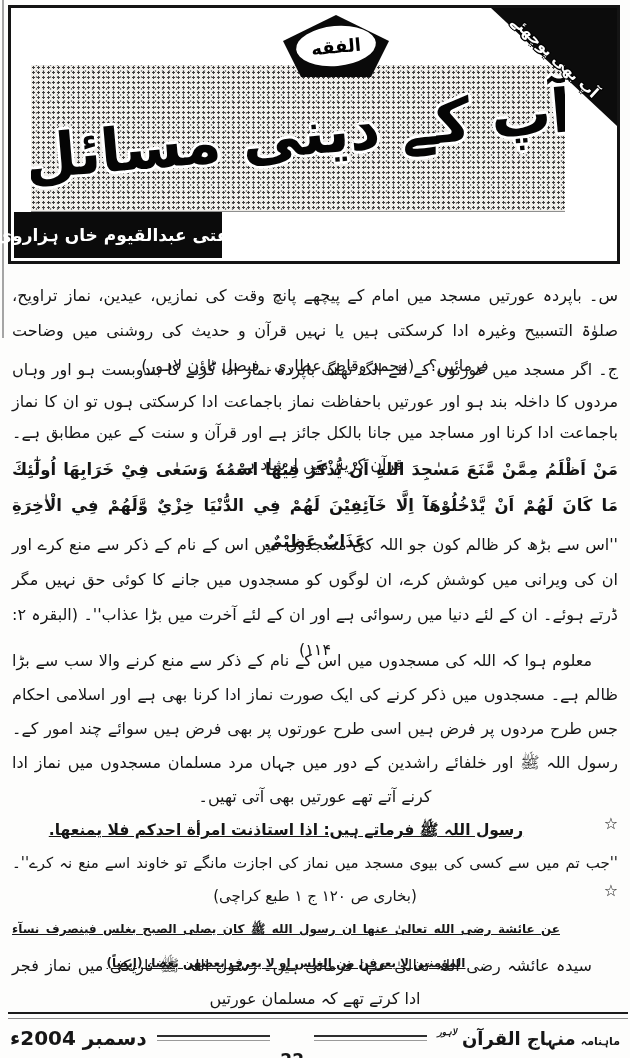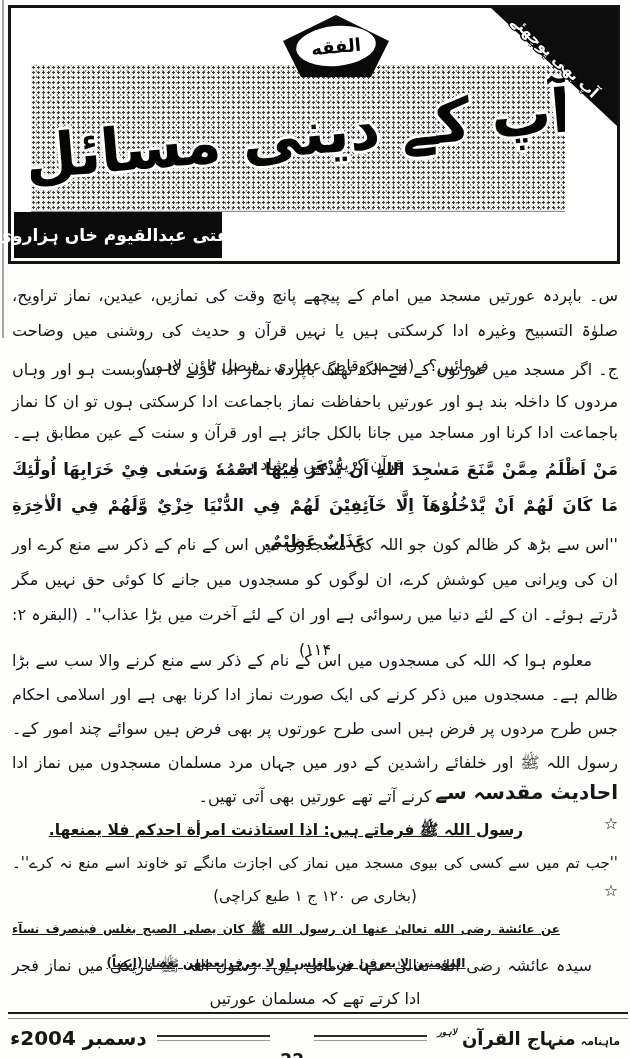--- a/index.html
+++ b/index.html
@@ -161,21 +161,20 @@
   <div class="block para q">س۔ باپردہ عورتیں مسجد میں امام کے پیچھے پانچ وقت کی نمازیں، عیدین، نماز تراویح، صلوٰۃ التسبیح وغیرہ ادا کرسکتی ہیں یا نہیں قرآن و حدیث کی روشنی میں وضاحت فرمائیں؟۔ (محمد وقاص عطاری۔ فیصل ٹاؤن لاہور)</div>
 
   <div class="block para a">ج۔ اگر مسجد میں عورتوں کے لئے الگ تھلگ باپردہ نماز ادا کرنے کا بندوبست ہو اور وہاں مردوں کا داخلہ بند ہو اور عورتیں باحفاظت نماز باجماعت ادا کرسکتی ہوں تو ان کا نماز باجماعت ادا کرنا اور مساجد میں جانا بالکل جائز ہے اور قرآن و سنت کے عین مطابق ہے۔ قرآن کریم میں ارشاد ہے۔</div>
 
   <div class="block para verse">مَنْ اَظْلَمُ مِمَّنْ مَّنَعَ مَسٰجِدَ اللهِ اَنْ يُّذْكَرَ فِيْهَا اسْمُهٗ وَسَعٰى فِيْ خَرَابِهَا اُولٰٓئِكَ مَا كَانَ لَهُمْ اَنْ يَّدْخُلُوْهَآ اِلَّا خَآئِفِيْنَ لَهُمْ فِي الدُّنْيَا خِزْيٌ وَّلَهُمْ فِي الْاٰخِرَةِ عَذَابٌ عَظِيْمٌ.</div>
 
   <div class="block para trans">''اس سے بڑھ کر ظالم کون جو اللہ کی مسجدوں میں اس کے نام کے ذکر سے منع کرے اور ان کی ویرانی میں کوشش کرے، ان لوگوں کو مسجدوں میں جانے کا کوئی حق نہیں مگر ڈرتے ہوئے۔ ان کے لئے دنیا میں رسوائی ہے اور ان کے لئے آخرت میں بڑا عذاب''۔ (البقرہ ۲: ۱۱۴)</div>
 
   <div class="block para comm">معلوم ہوا کہ اللہ کی مسجدوں میں اس کے نام کے ذکر سے منع کرنے والا سب سے بڑا ظالم ہے۔ مسجدوں میں ذکر کرنے کی ایک صورت نماز ادا کرنا بھی ہے اور اسلامی احکام جس طرح مردوں پر فرض ہیں اسی طرح عورتوں پر بھی فرض ہیں سوائے چند امور کے۔ رسول اللہ ﷺ اور خلفائے راشدین کے دور میں جہاں مرد مسلمان مسجدوں میں نماز ادا کرنے آتے تھے عورتیں بھی آتی تھیں۔</div>
 
-  <div class="block hadith-heading">احادیث مقدسہ سے</div>
 
   <div class="block hadith-row h1">
     <span class="star-cell">☆</span>
     <span class="hadith-text">رسول اللہ ﷺ فرماتے ہیں: اذا استاذنت امرأة احدكم فلا يمنعها.</span>
   </div>
 
   <div class="block para h1t">''جب تم میں سے کسی کی بیوی مسجد میں نماز کی اجازت مانگے تو خاوند اسے منع نہ کرے''۔ (بخاری ص ۱۲۰ ج ۱ طبع کراچی)</div>
 
   <div class="block hadith-row h2">
     <span class="star-cell">☆</span>

